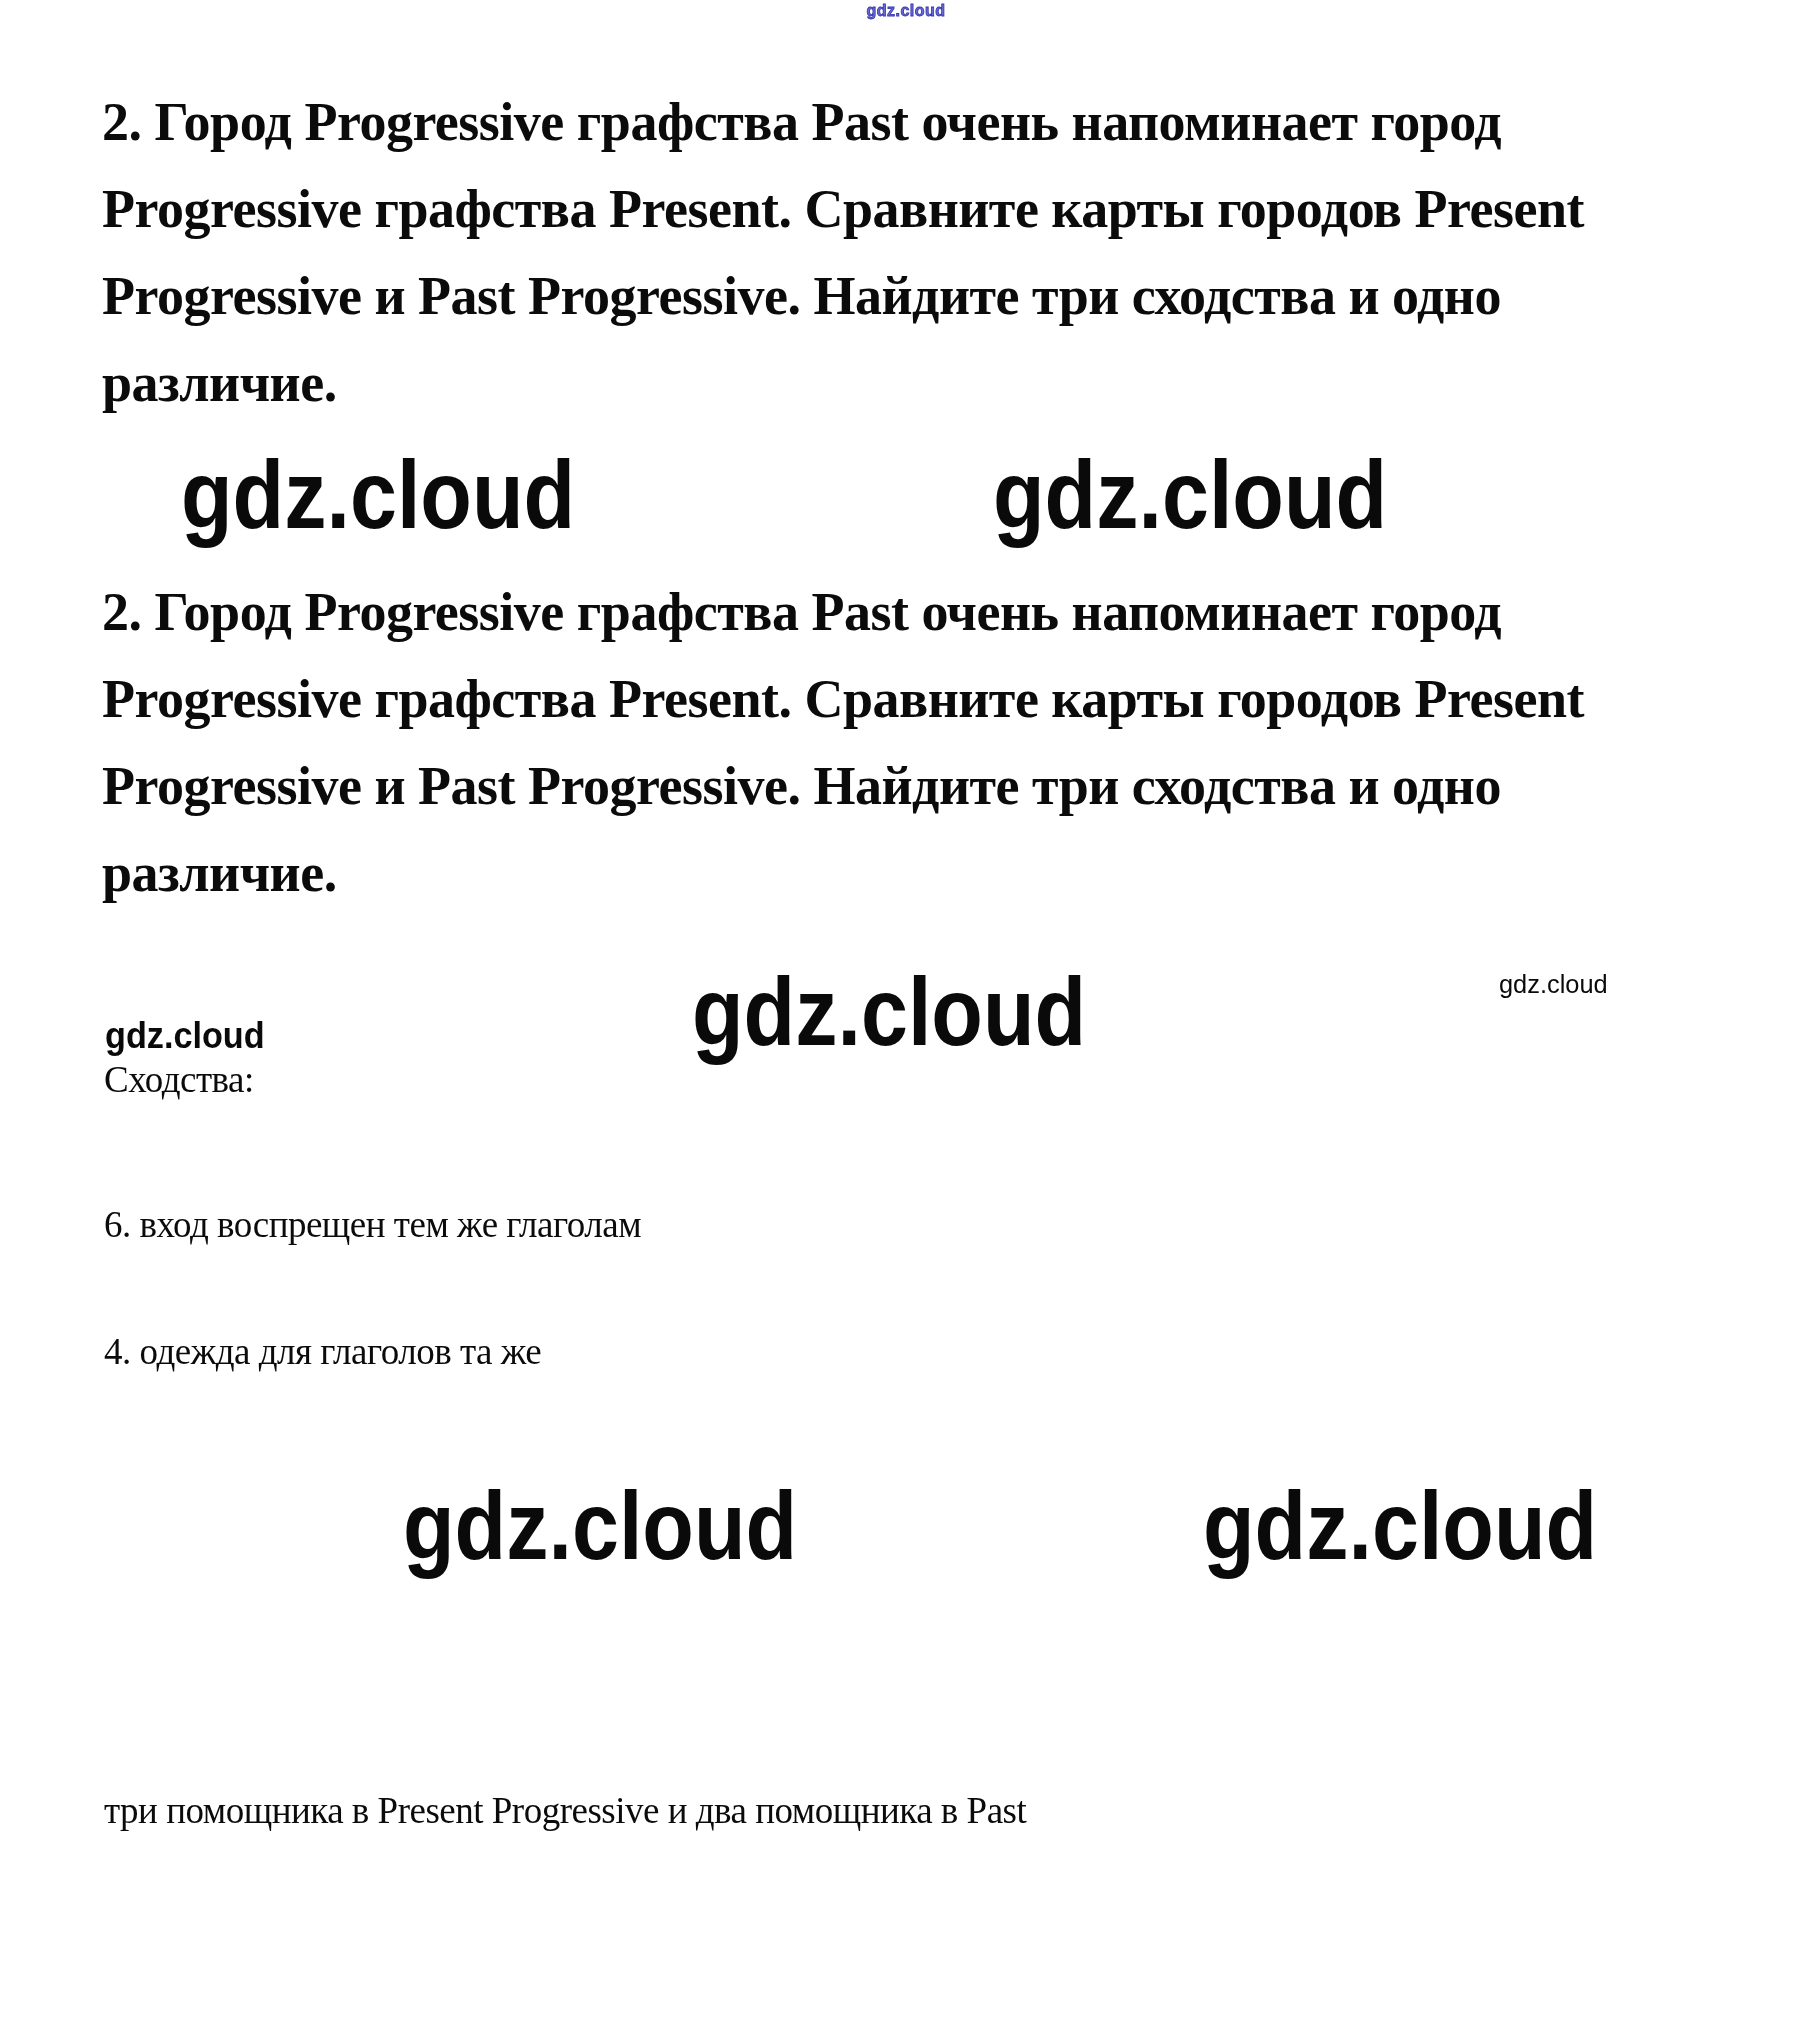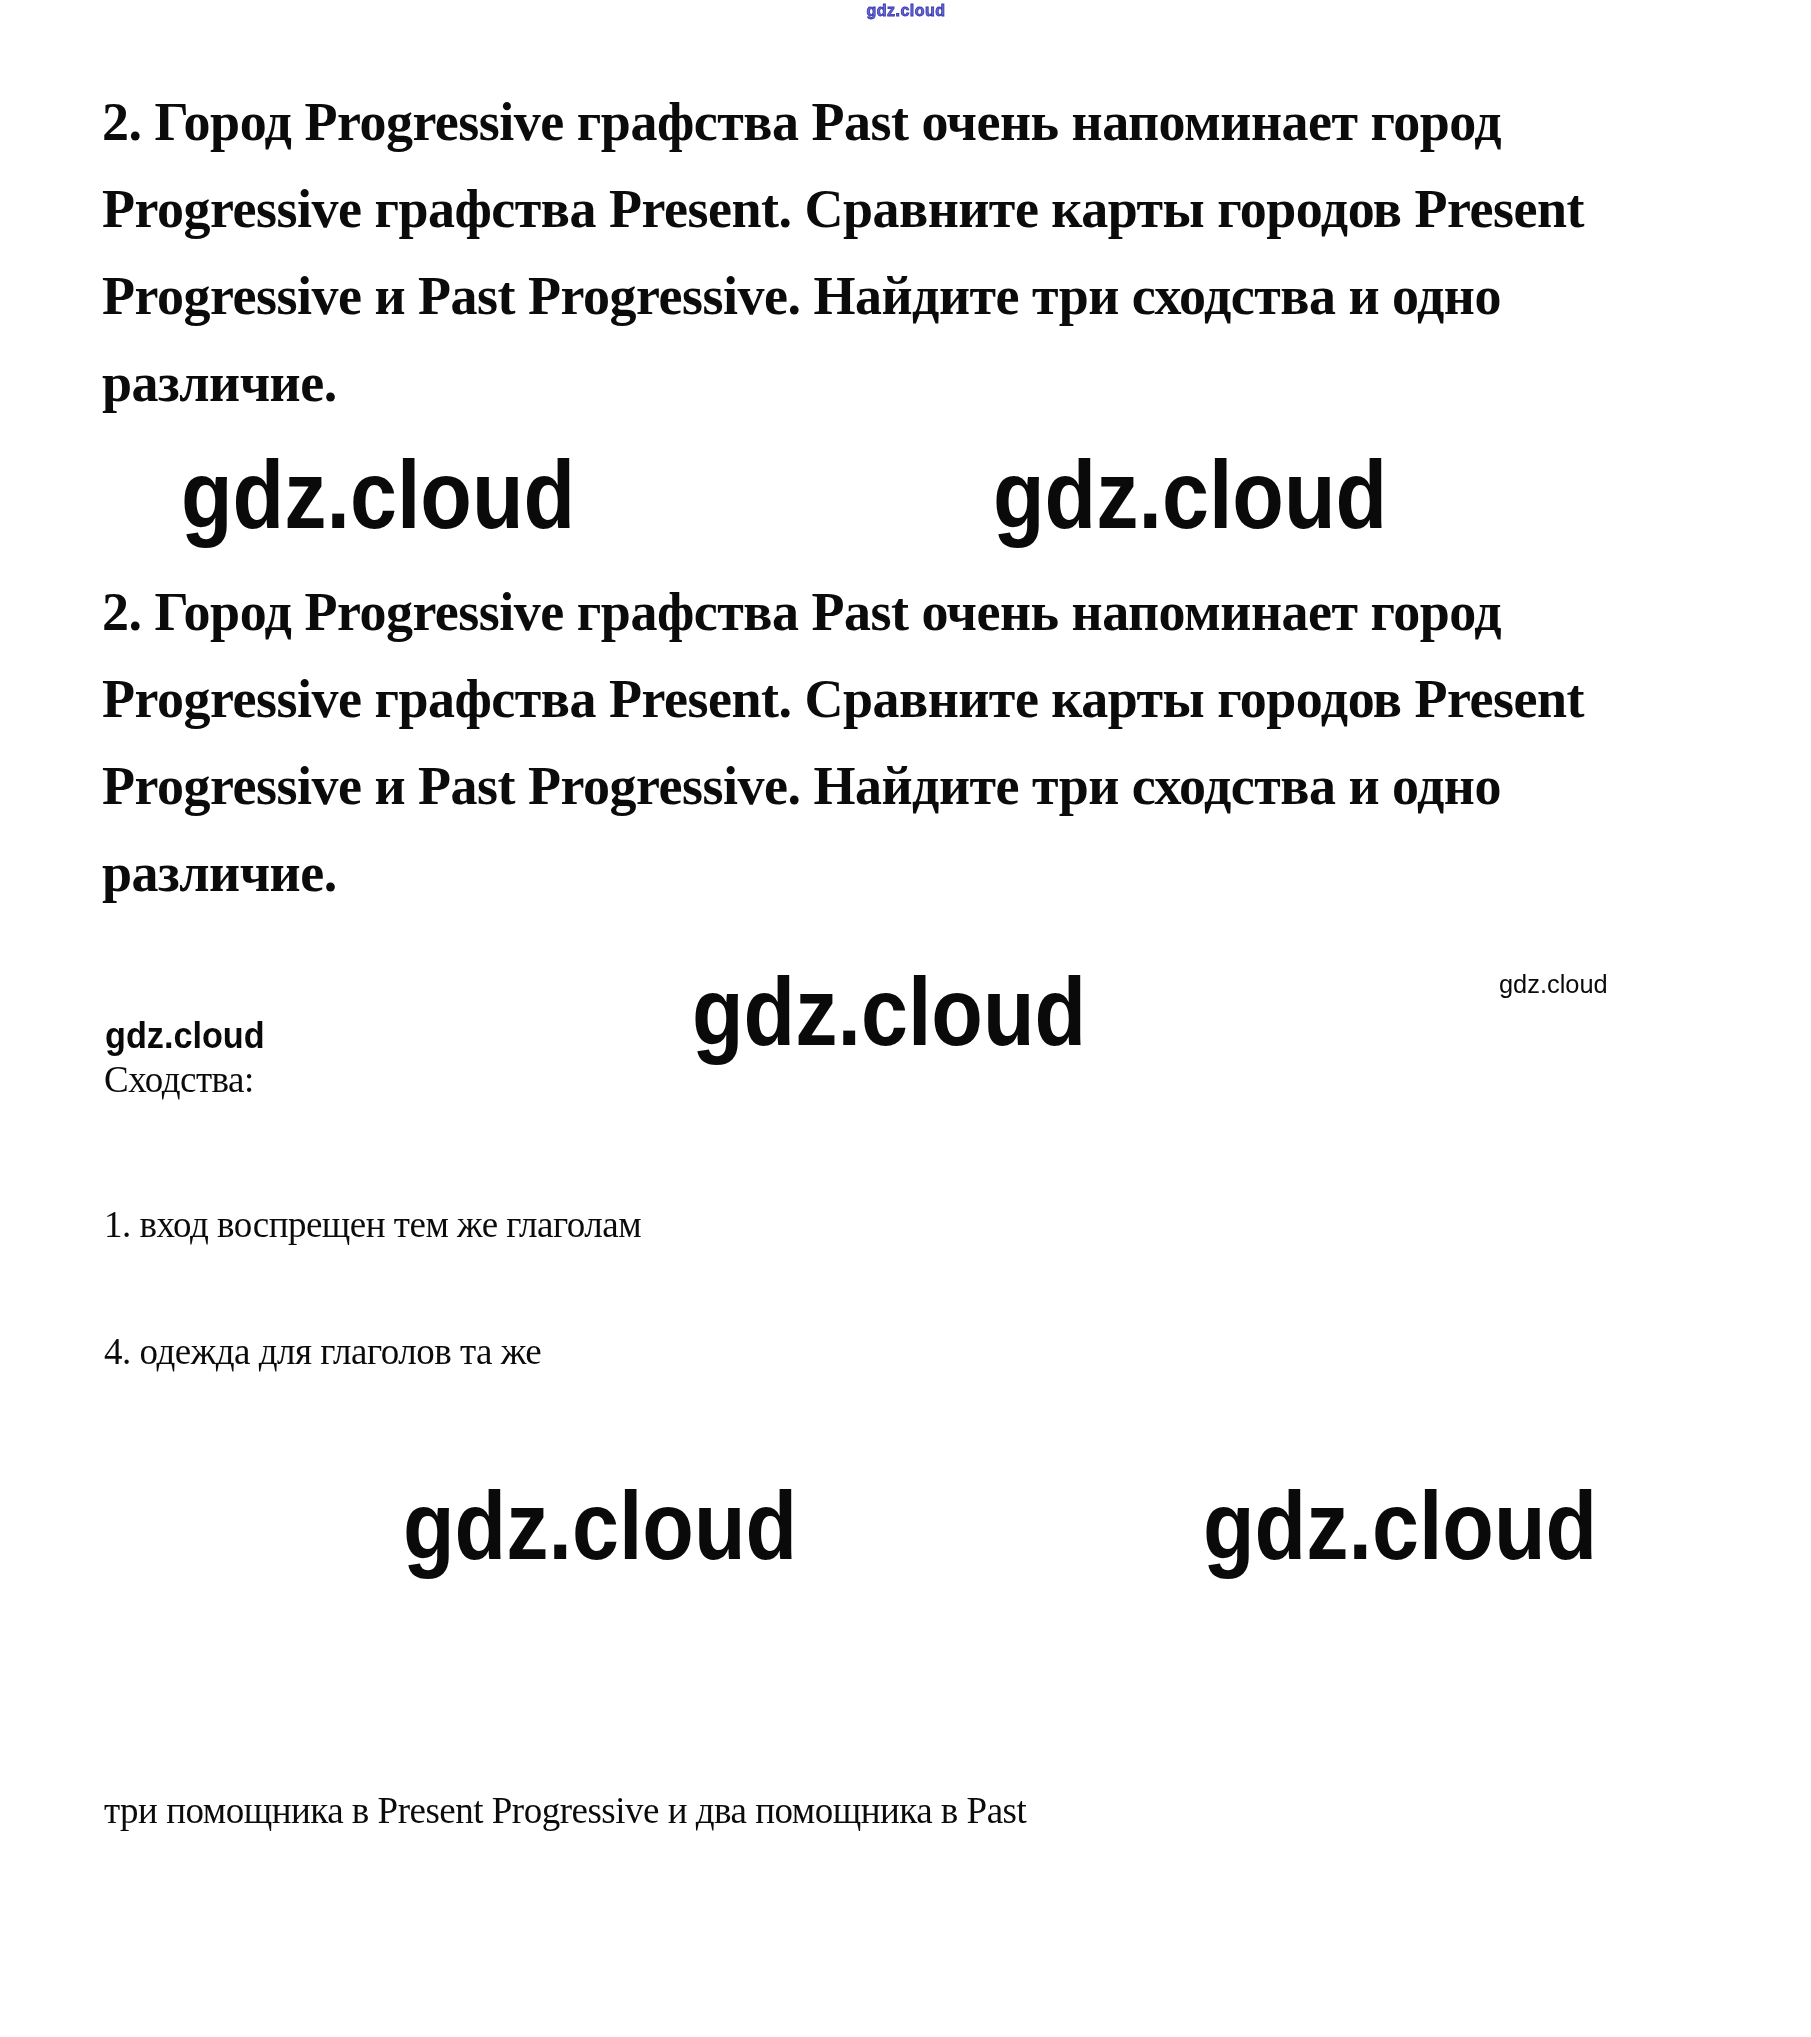--- a/index.html
+++ b/index.html
@@ -121,21 +121,21 @@
     <div>Progressive и Past Progressive. Найдите три сходства и одно</div>
     <div>различие.</div>
   </div>
 
   <div class="wm-large wm-mid-center">gdz.cloud</div>
   <div class="wm-small-right">gdz.cloud</div>
   <div class="wm-small-left">gdz.cloud</div>
 
   <div class="body-text similarities-heading">Сходства:</div>
 
-  <div class="body-text sim-item-1">1. вход воспрещен тем же глаголам</div>
+  <div class="body-text sim-item-1">6. вход воспрещен тем же глаголам</div>
   <div class="body-text sim-item-2">4. одежда для глаголов та же</div>
 
   <div class="wm-large wm-bottom-left">gdz.cloud</div>
   <div class="wm-large wm-bottom-right">gdz.cloud</div>
 
 
   <div class="body-text differences-text">
     <div>три помощника в Present Progressive и два помощника в Past</div>
     <div>Progressive</div>
   </div>

